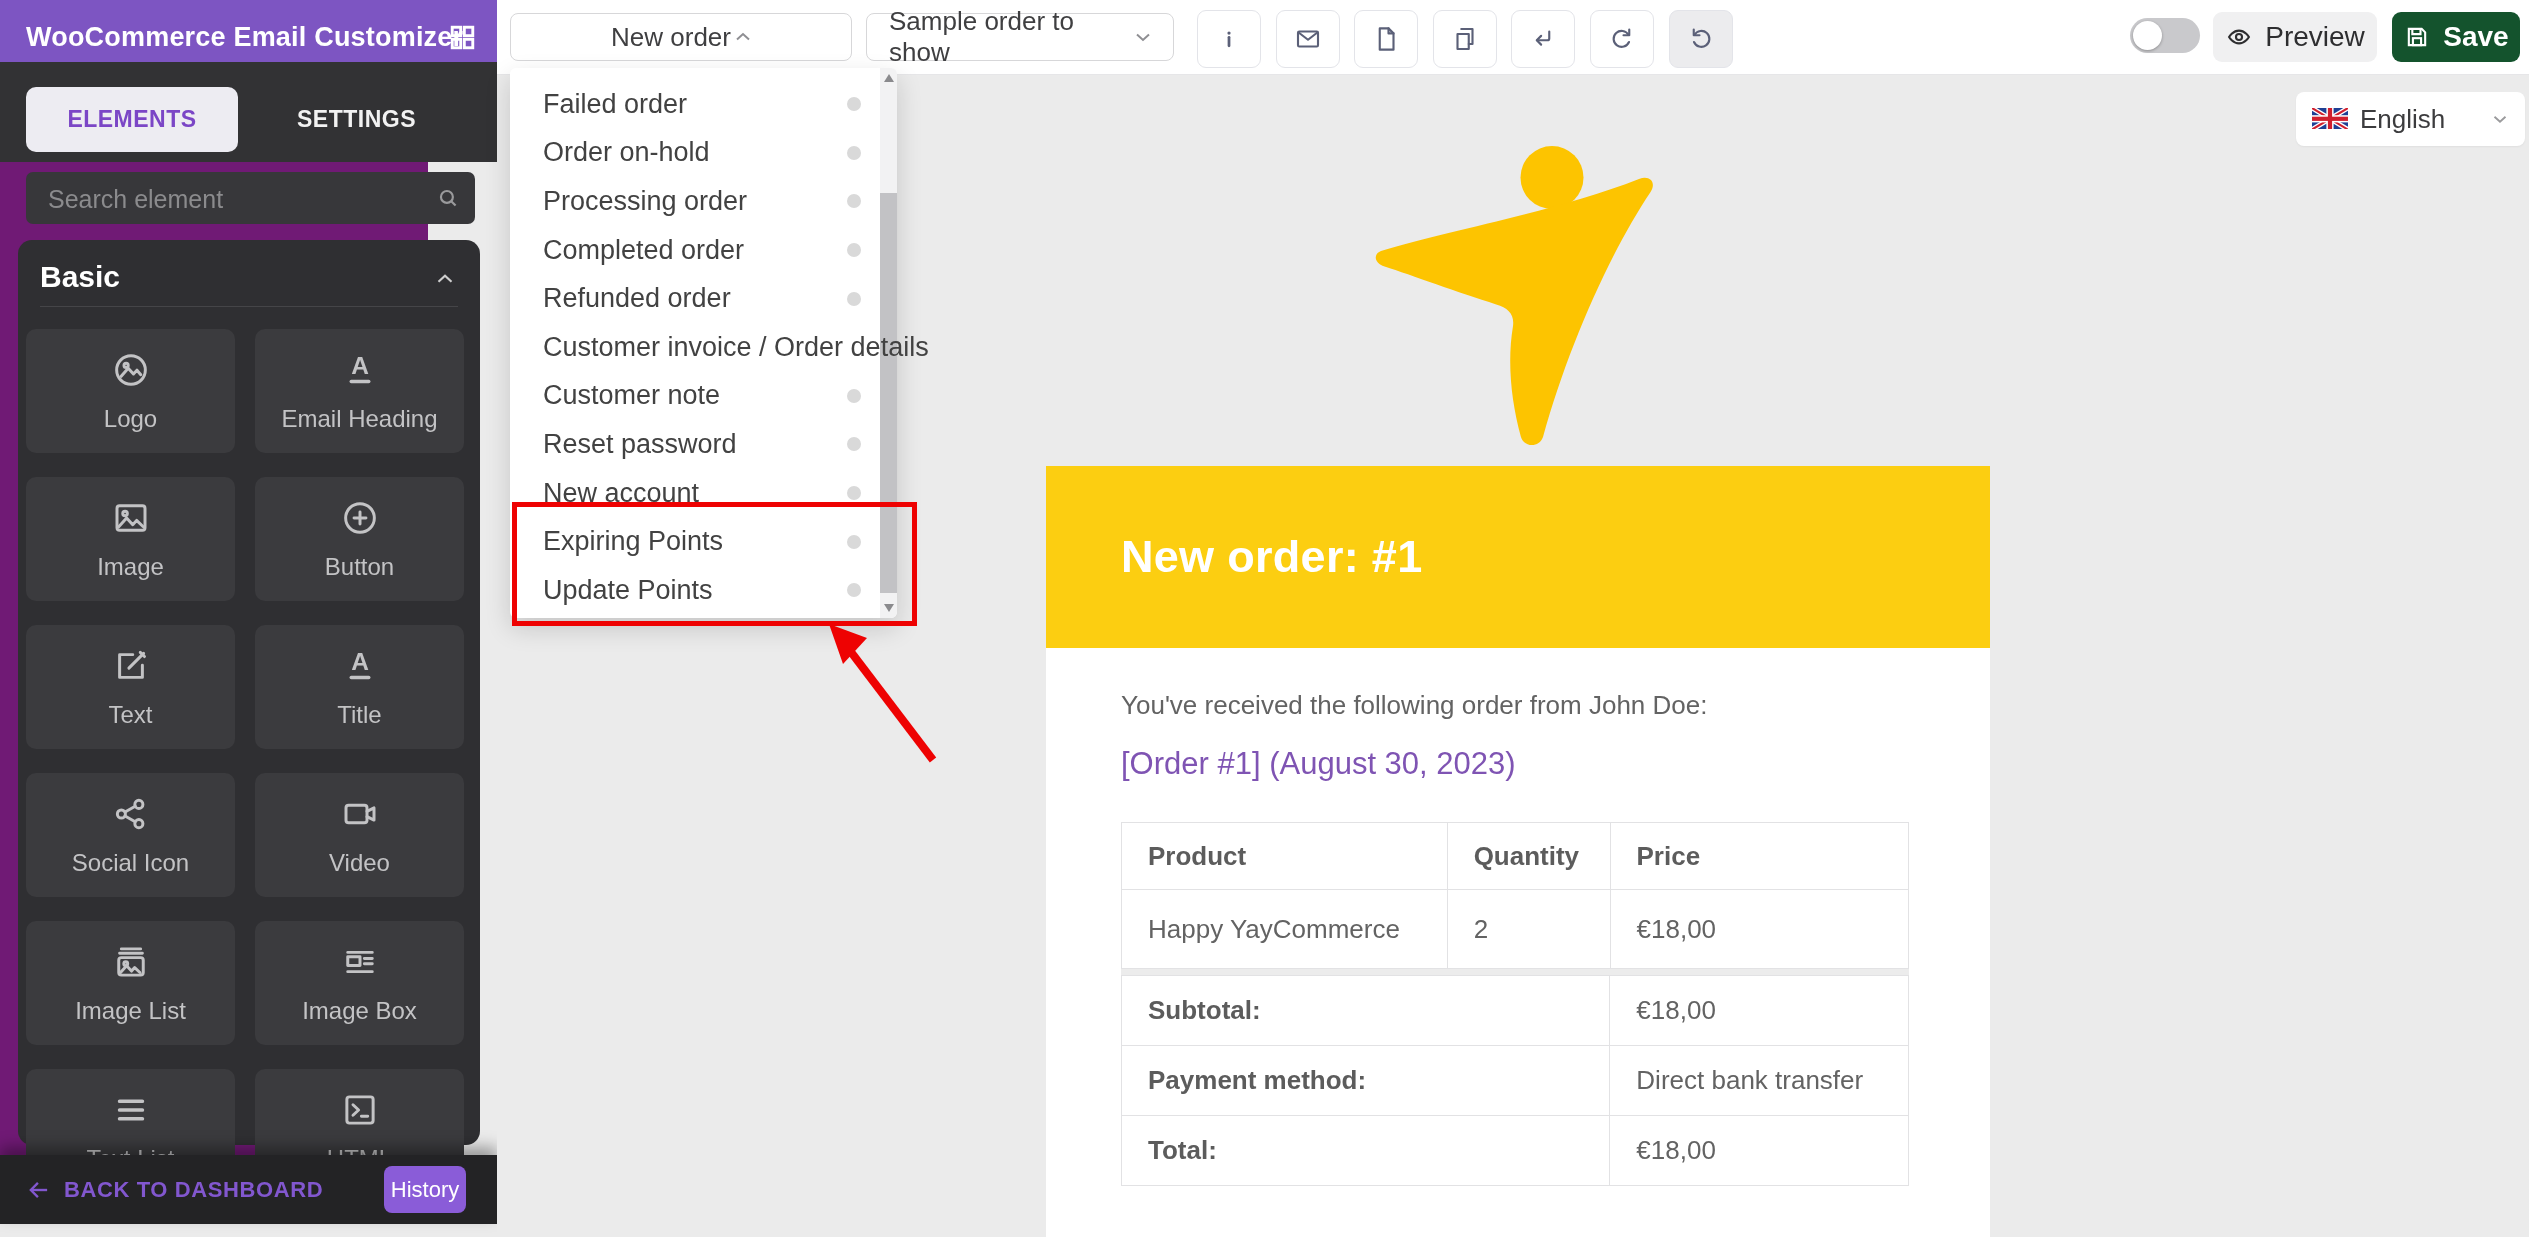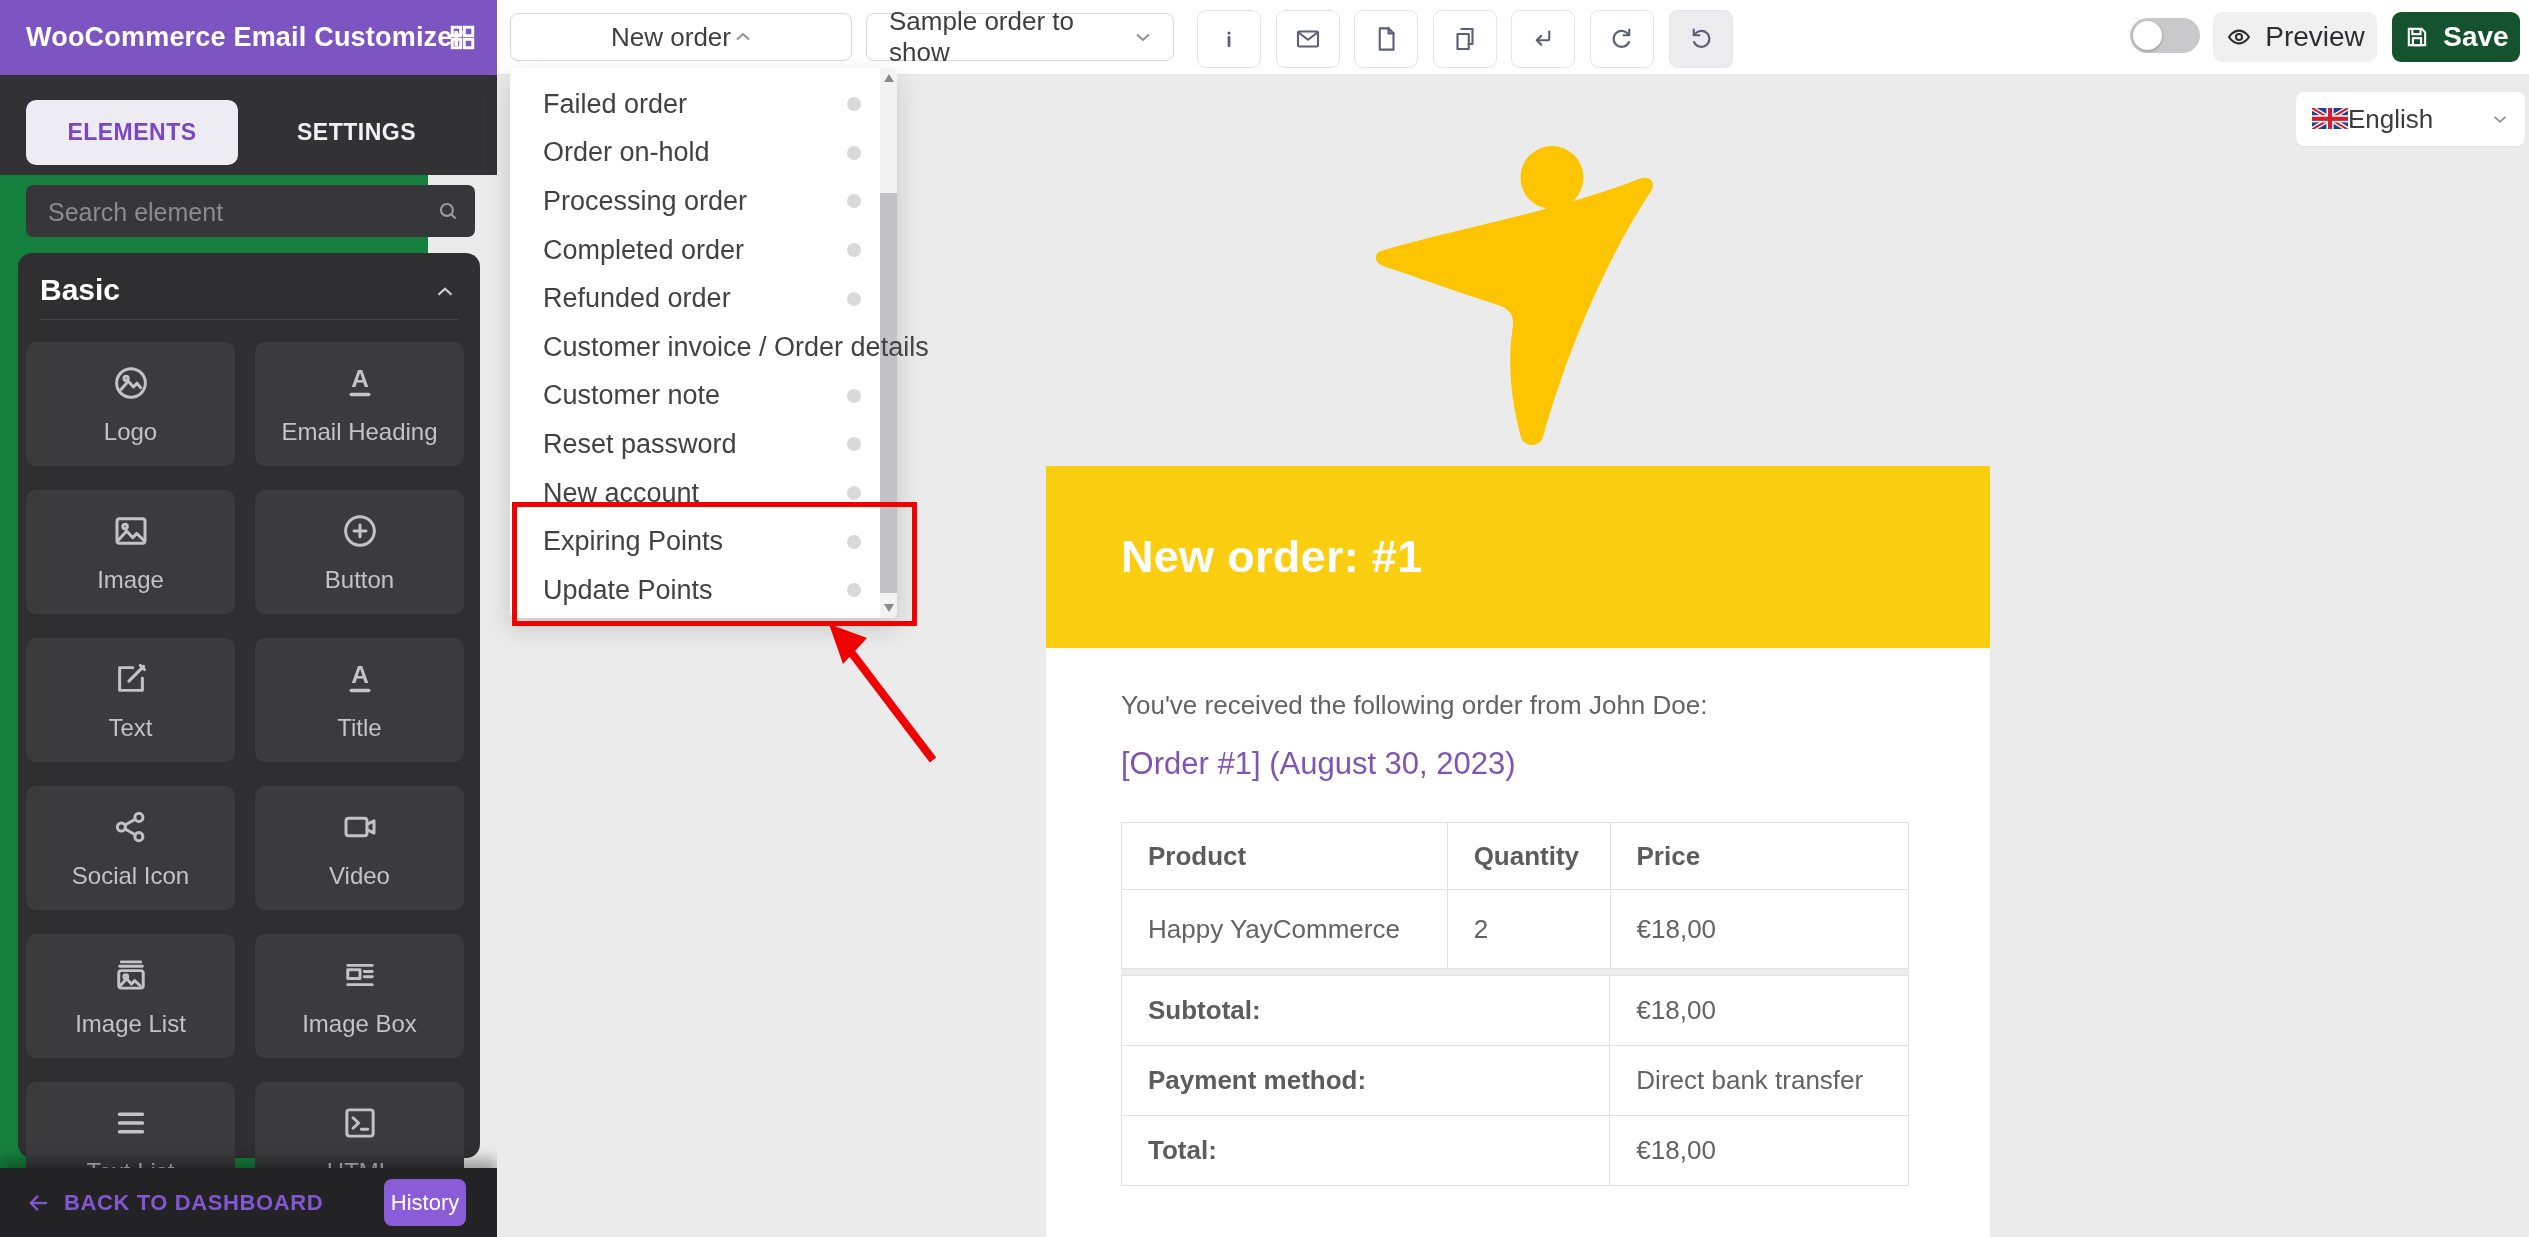--- a/index.html
+++ b/index.html
@@ -16,21 +16,21 @@
   .tool{position:absolute;top:10px;width:62px;height:56px;border:1px solid #e3e4e9;border-radius:9px;background:#fff;display:flex;align-items:center;justify-content:center;color:#5b6078;cursor:pointer;}
   .tool svg{width:30px;height:30px;}
   .tool.pressed{background:#ececee;}
   .toggle{left:2130px;top:18px;width:70px;height:35px;background:#c9c9cc;border-radius:18px;cursor:pointer;}
   .toggle .knob{position:absolute;left:3px;top:3px;width:29px;height:29px;border-radius:50%;background:#fff;box-shadow:0 1px 3px rgba(0,0,0,.3);}
   .btn{display:flex;align-items:center;justify-content:center;gap:12px;border-radius:9px;font-size:28px;cursor:pointer;box-sizing:border-box;}
   .btn svg{width:28px;height:28px;}
   .btn-preview{left:2213px;top:12px;width:164px;height:50px;background:#f0f0f1;color:#2e2e30;}
   .btn-save{left:2392px;top:12px;width:128px;height:50px;background:#14532d;color:#fff;font-weight:600;}
   
-  .sidebar{left:0;top:75px;width:428px;height:1162px;background:#15803d;}
+  .sidebar{left:0;top:62px;width:428px;height:1162px;background:#701a75;}
   .tabstrip{left:0;top:0;width:497px;height:100px;background:#323234;}
   .tab-pill{left:26px;top:25px;width:212px;height:65px;background:#edecf2;border-radius:10px;display:flex;align-items:center;justify-content:center;color:#7b46c6;font-size:23px;font-weight:700;letter-spacing:.5px;cursor:pointer;}
   .tab-flat{left:238px;top:25px;width:237px;height:65px;display:flex;align-items:center;justify-content:center;color:#f2f2f2;font-size:23px;font-weight:700;letter-spacing:.5px;cursor:pointer;}
   .search{left:26px;top:110px;width:449px;height:52px;background:#37373a;border-radius:7px;}
   .search input{position:absolute;left:20px;top:0;width:380px;height:52px;background:transparent;border:0;outline:none;color:#cfcfcf;font-size:25px;font-family:"Liberation Sans",sans-serif;}
   .search input::placeholder{color:#8b8b8d;}
   .search .mag{position:absolute;right:14px;top:13px;width:26px;height:26px;color:#9a9a9c;}
   .panel{left:18px;top:178px;width:462px;height:905px;background:#2f2f32;border-radius:14px;}
   .panel-title{left:22px;top:20px;color:#fff;font-size:30px;font-weight:700;}
   .panel-chev{right:22px;top:26px;width:26px;height:26px;color:#cfcfcf;cursor:pointer;}
@@ -40,21 +40,21 @@
   .card svg{width:42px;height:42px;}
   .card .lbl{font-size:24px;}
   .side-footer{left:0;top:1093px;width:497px;height:69px;background:#232325;box-shadow:0 -8px 14px rgba(0,0,0,.35);}
   .back-link{position:absolute;left:26px;top:0;height:69px;display:flex;align-items:center;gap:12px;color:#8257cf;font-size:22px;font-weight:700;letter-spacing:.6px;cursor:pointer;}
   .back-link svg{width:26px;height:26px;}
   .btn-history{position:absolute;right:31px;top:11px;width:82px;height:47px;background:#8a5cd8;color:#fff;border-radius:8px;display:flex;align-items:center;justify-content:center;font-size:22px;cursor:pointer;margin-left:32px;}
   .handle{left:497px;top:623px;width:27px;height:74px;background:#39393c;border-radius:0 10px 10px 0;cursor:pointer;}
   .handle .tri{position:absolute;left:7px;top:28px;width:0;height:0;border-top:9px solid transparent;border-bottom:9px solid transparent;border-right:11px solid #fff;}
   
   .canvas{left:497px;top:75px;width:2032px;height:1162px;background:#ebebeb;}
-  .lang{left:1799px;top:17px;width:229px;height:54px;background:#fff;border-radius:8px;display:flex;align-items:center;padding:0 14px 0 16px;box-sizing:border-box;cursor:pointer;box-shadow:0 1px 2px rgba(0,0,0,.05);}
+  .lang{left:1799px;top:17px;width:229px;height:54px;background:#fff;border-radius:8px;display:flex;align-items:center;padding:0 14px 0 16px;box-sizing:border-box;gap:12px;cursor:pointer;box-shadow:0 1px 2px rgba(0,0,0,.05);}
   .lang .flag{width:36px;height:23px;flex:0 0 auto;}
   .lang .lname{font-size:26px;color:#3c3c3e;flex:1;}
   .lang .chev{width:22px;height:22px;color:#9a9a9c;}
   .logo-mark{left:878px;top:65px;width:300px;height:310px;}
   .banner{left:549px;top:391px;width:944px;height:182px;background:#fcce11;display:flex;align-items:center;}
   .banner h1{margin:0 0 0 75px;color:#fff;font-size:45px;font-weight:600;letter-spacing:.3px;}
   .ebody{left:549px;top:573px;width:944px;height:664px;background:#fff;}
   .intro{position:absolute;left:75px;top:42px;font-size:26px;color:#636363;}
   .order-link{position:absolute;left:75px;top:98px;font-size:31px;color:#7f54b3;cursor:pointer;}
   .etable{position:absolute;left:75px;top:174px;width:788px;}

